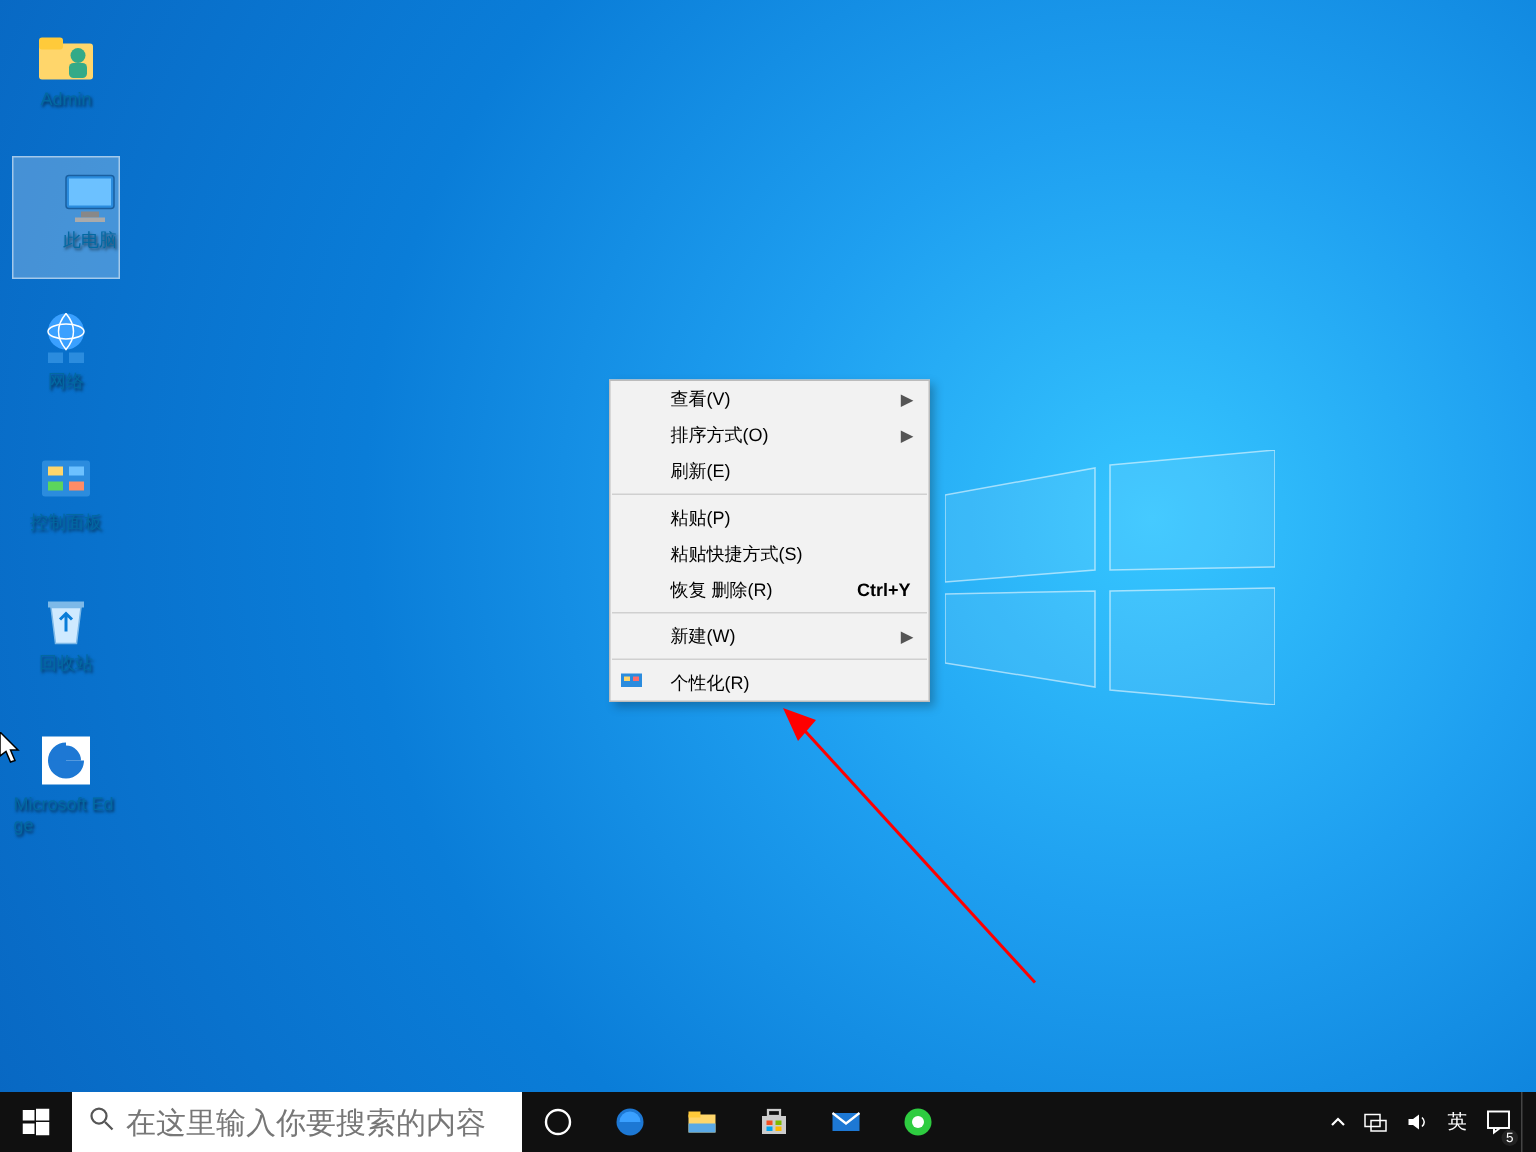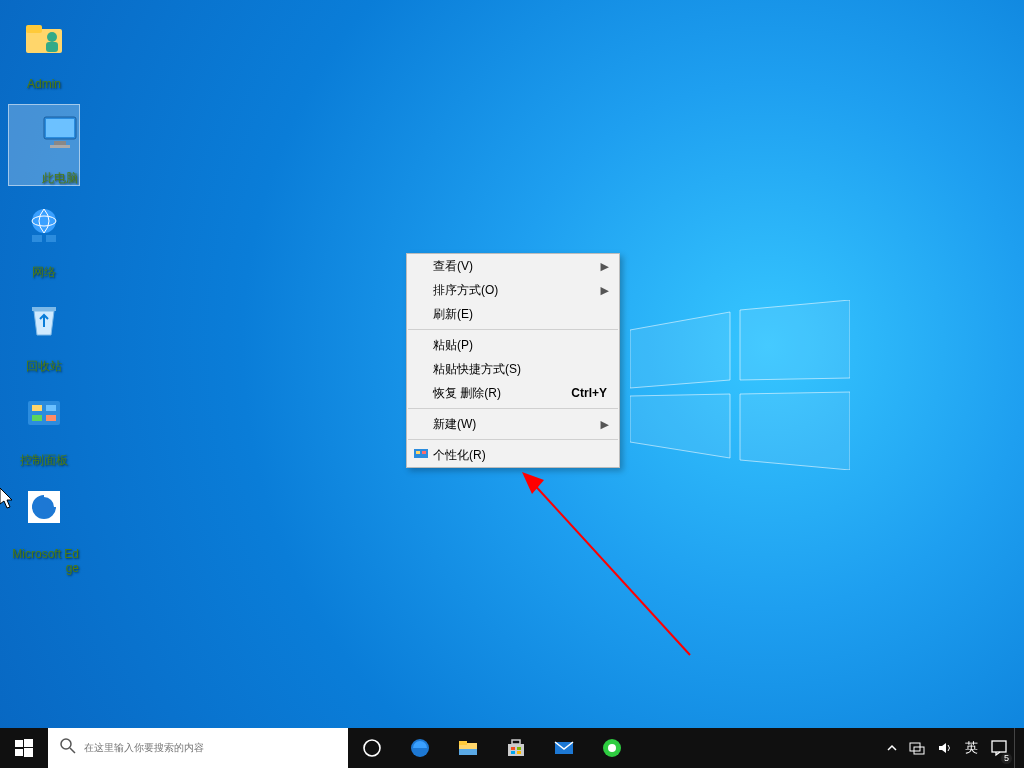--- a/index.html
+++ b/index.html
@@ -8,47 +8,47 @@
     background: radial-gradient(circle at 75% 45%, #36c6ff 0%, #1e9ff0 30%, #0a7dd8 60%, #0867c2 100%);
     position: relative;
     user-select: none;
   }
 
   
   .desktop-icons { position: absolute; top: 10px; left: 8px; width: 80px; }
   .d-icon { width: 72px; height: 82px; display: flex; flex-direction: column; align-items: center; justify-content: flex-start; padding-top: 4px; margin-bottom: 12px; cursor: default; border: 1px solid transparent; }
   .d-icon.selected { background: rgba(255,255,255,0.25); border: 1px solid rgba(255,255,255,0.5); padding-left: 32px; }
   .d-icon .img { width: 44px; height: 44px; display: flex; align-items: center; justify-content: center; }
-  .d-icon .lbl { color: #4d7c0f; font-size: 12px; text-align: right; text-shadow: 1px 1px 2px rgba(0,0,0,0.6); margin-top: 18px; line-height: 14px; max-width: 72px; word-break: break-all; }
+  .d-icon .lbl { color: #0369a1; font-size: 12px; text-align: left; text-shadow: 1px 1px 2px rgba(0,0,0,0.6); margin-top: 0; line-height: 14px; max-width: 72px; word-break: break-all; }
 
   
   .win-logo { position: absolute; left: 630px; top: 300px; width: 220px; height: 170px; }
   .win-logo .pane { fill: rgba(255,255,255,0.08); stroke: rgba(255,255,255,0.55); stroke-width: 1; }
 
   
   .ctx { position: absolute; left: 406px; top: 253px; width: 214px; background: #f2f2f2; border: 1px solid #bcbcbc; box-shadow: 3px 3px 6px rgba(0,0,0,0.25); font-size: 12px; color: #000; }
-  .ctx .row { height: 24px; display: flex; align-items: center; padding-left: 26px; padding-right: 10px; position: relative; }
+  .ctx .row { height: 24px; display: flex; align-items: center; padding-left: 40px; padding-right: 10px; position: relative; }
   .ctx .row.disabled { color: #000000; }
   .ctx .sep { height: 1px; background: #d0d0d0; margin: 3px 1px; }
   .ctx .arrow { position: absolute; right: 10px; top: 6px; font-size: 11px; color: #555; }
   .ctx .shortcut { position: absolute; right: 12px; font-size: 12px; font-weight: bold; }
   .ctx .ic { position: absolute; left: 6px; top: 4px; width: 16px; height: 16px; }
 
   
   .anno-arrow { position: absolute; left: 520px; top: 470px; width: 180px; height: 190px; pointer-events: none; }
 
   
   .cursor { position: absolute; left: 0px; top: 488px; }
 
   
   .taskbar { position: absolute; left: 0; bottom: 0; width: 1024px; height: 40px; background: #101010; display: flex; align-items: stretch; color: #fff; }
   .start-btn { width: 48px; display: flex; align-items: center; justify-content: center; }
   .search { flex: 0 0 300px; background: #fff; display: flex; align-items: center; padding-left: 12px; }
   .search .mag { color: #555; margin-right: 8px; }
-  .search .ph { color: #777; font-size: 10px; }
+  .search .ph { color: #777; font-size: 20px; }
   .task-icons { display: flex; }
   .t-icon { width: 48px; display: flex; align-items: center; justify-content: center; }
   .tray { margin-left: auto; display: flex; align-items: center; padding-right: 4px; }
   .tray-item { padding: 0 6px; height: 40px; display: flex; align-items: center; justify-content: center; font-size: 12px; }
   .show-desktop { width: 6px; height: 40px; border-left: 1px solid #444; }
 </style>
 </head>
 <body>
 
 <svg class="win-logo" viewBox="0 0 220 170">
@@ -92,39 +92,39 @@
           <rect x="10" y="32" width="10" height="7" fill="#2b8cde"></rect>
           <rect x="24" y="32" width="10" height="7" fill="#2b8cde"></rect>
         </svg>
     </div>
     <div class="lbl">网络</div>
   </div>
 
   <div class="d-icon">
     <div class="img">
       <svg width="44" height="44" viewBox="0 0 44 44">
-          <path d="M12 14 L32 14 L29 38 L15 38 Z" fill="#cfeaff" stroke="#7db9e8"></path>
-          <rect x="10" y="10" width="24" height="4" fill="#7db9e8"></rect>
-          <path d="M18 22 L22 18 L26 22 M22 18 L22 30" stroke="#0a7dd8" stroke-width="2" fill="none"></path>
-        </svg>
-    </div>
-    <div class="lbl">回收站</div>
-  </div>
-
-  <div class="d-icon">
-    <div class="img">
-      <svg width="44" height="44" viewBox="0 0 44 44">
           <rect x="6" y="10" width="32" height="24" rx="2" fill="#2b8cde"></rect>
           <rect x="10" y="14" width="10" height="6" fill="#ffd66b"></rect>
           <rect x="24" y="14" width="10" height="6" fill="#6cc1ff"></rect>
           <rect x="10" y="24" width="10" height="6" fill="#5cd65c"></rect>
           <rect x="24" y="24" width="10" height="6" fill="#ff8c66"></rect>
         </svg>
     </div>
     <div class="lbl">控制面板</div>
+  </div>
+
+  <div class="d-icon">
+    <div class="img">
+      <svg width="44" height="44" viewBox="0 0 44 44">
+          <path d="M12 14 L32 14 L29 38 L15 38 Z" fill="#cfeaff" stroke="#7db9e8"></path>
+          <rect x="10" y="10" width="24" height="4" fill="#7db9e8"></rect>
+          <path d="M18 22 L22 18 L26 22 M22 18 L22 30" stroke="#0a7dd8" stroke-width="2" fill="none"></path>
+        </svg>
+    </div>
+    <div class="lbl">回收站</div>
   </div>
 
 
   <div class="d-icon">
     <div class="img">
       <svg width="44" height="44" viewBox="0 0 44 44">
           <rect x="6" y="6" width="32" height="32" fill="#fff"></rect>
           <path d="M22 10 A12 12 0 1 0 34 22 L22 22 Z" fill="#1d78d4"></path>
           <path d="M12 22 A10 10 0 0 1 32 22 L12 22" fill="#1d78d4"></path>
         </svg>

